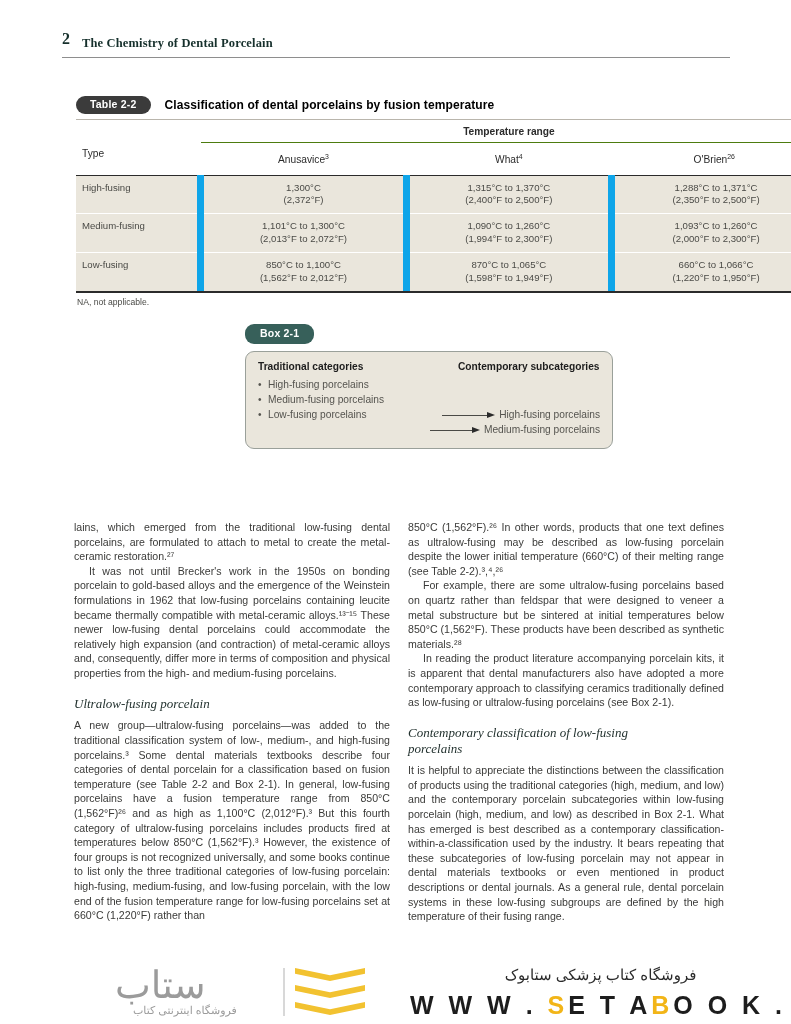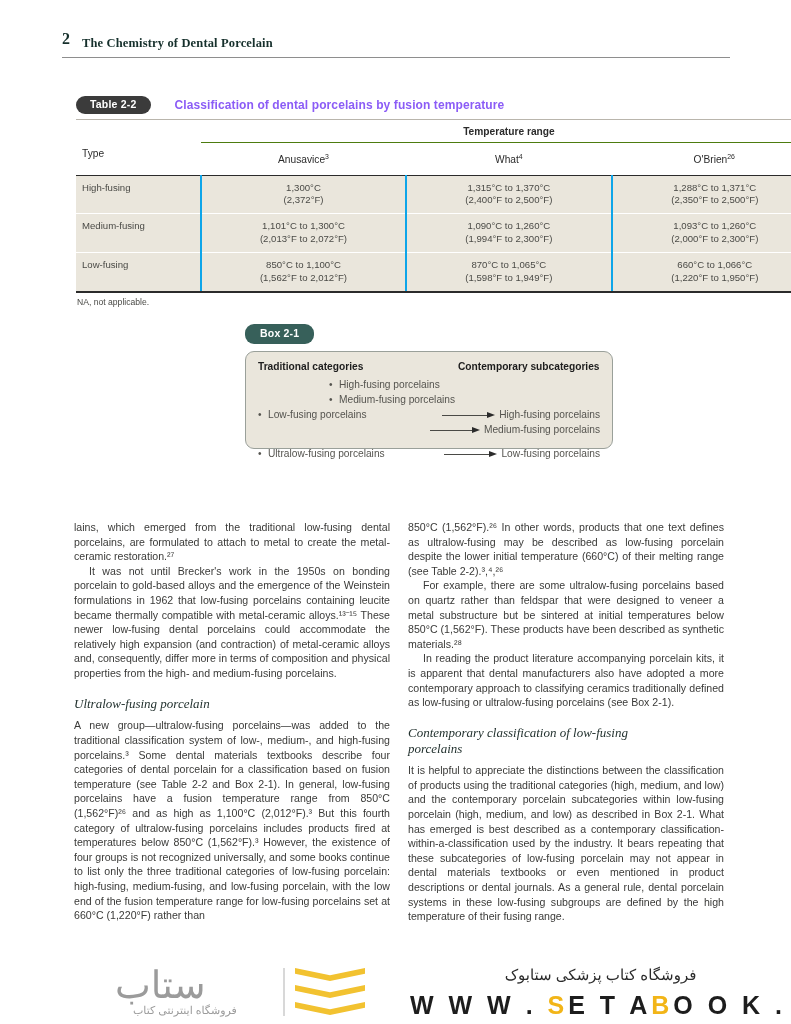--- a/index.html
+++ b/index.html
@@ -69,24 +69,24 @@
     background: #3b3b3b;
     color: #ffffff;
     font-size: 10.5px;
     font-weight: bold;
     border-radius: 9px;
     padding: 3px 14px 4px 14px;
     line-height: 1;
     letter-spacing: .2px;
   }
   .table-caption-text {
-    margin-left: 24px;
+    margin-left: 14px;
     font-size: 12px;
     font-weight: bold;
-    color: #8b5cf6;
+    color: #000000;
     letter-spacing: .1px;
   }
   .table-top-rule {
     height: 1px;
     background: #b9b5ac;
     width: 100%;
   }
   table.fusion {
     width: 100%;
     border-collapse: collapse;
@@ -118,21 +118,21 @@
     font-size: 10.2px;
     color: #2b2b2b;
     padding: 5px 0 16px 6px;
     border-bottom: 1px solid #2b2b2b;
   }
   table.fusion td {
     background: #eae6dc;
     text-align: center;
     padding: 6px 2px 6px 2px;
     border-bottom: 1px solid #ffffff;
-    border-right: 2px solid #0ea5e9;
+    border-right: 7px solid #0ea5e9;
     line-height: 1.35;
     vertical-align: top;
   }
   table.fusion td.typecell {
     text-align: left;
     padding-left: 6px;
   }
   table.fusion td:last-child { border-right: none; }
   table.fusion tr:last-child td { border-bottom: none; }
   .table-bottom-rule {
@@ -198,21 +198,20 @@
   .box-col-heads .left { width: 200px; }
   .box-list {
     font-size: 10.2px;
     color: #55544f;
     line-height: 1.45;
   }
   .box-row {
     display: flex;
     align-items: center;
     height: 15px;
-    justify-content: center;
   }
   .box-row .trad {
     width: 200px;
     white-space: nowrap;
   }
   .bullet {
     display: inline-block;
     width: 10px;
     color: #55544f;
   }
@@ -480,28 +479,20 @@
         <span class="trad"></span>
         <span class="arrow-cell">
             <span class="arrow-line"></span>
             <span class="arrow-head"></span>
           </span>
         <span class="contemp">Medium-fusing porcelains</span>
       </div>
 
       <div class="spacer-row"></div>
 
-      <div class="box-row">
-        <span class="trad"><span class="bullet">•</span><span>Ultralow-fusing porcelains</span></span>
-        <span class="arrow-cell">
-            <span class="arrow-line"></span>
-            <span class="arrow-head"></span>
-          </span>
-        <span class="contemp">Low-fusing porcelains</span>
-      </div>
 
     </div>
   </div>
 </div>
 
 <div class="col left">
   <p>lains, which emerged from the traditional low-fusing dental porcelains, are formulated to attach to metal to create the metal-ceramic restoration.²⁷</p>
   <p class="indent">It was not until Brecker's work in the 1950s on bonding porcelain to gold-based alloys and the emergence of the Weinstein formulations in 1962 that low-fusing porcelains containing leucite became thermally compatible with metal-ceramic alloys.¹³⁻¹⁵ These newer low-fusing dental porcelains could accommodate the relatively high expansion (and contraction) of metal-ceramic alloys and, consequently, differ more in terms of composition and physical properties from the high- and medium-fusing porcelains.</p>
   <h2 class="subhead">Ultralow-fusing porcelain</h2>
   <p>A new group—ultralow-fusing porcelains—was added to the traditional classification system of low-, medium-, and high-fusing porcelains.³ Some dental materials textbooks describe four categories of dental porcelain for a classification based on fusion temperature (see Table 2-2 and Box 2-1). In general, low-fusing porcelains have a fusion temperature range from 850°C (1,562°F)²⁶ and as high as 1,100°C (2,012°F).³ But this fourth category of ultralow-fusing porcelains includes products fired at temperatures below 850°C (1,562°F).³ However, the existence of four groups is not recognized universally, and some books continue to list only the three traditional categories of low-fusing porcelain: high-fusing, medium-fusing, and low-fusing porcelain, with the low end of the fusion temperature range for low-fusing porcelains set at 660°C (1,220°F) rather than</p>

